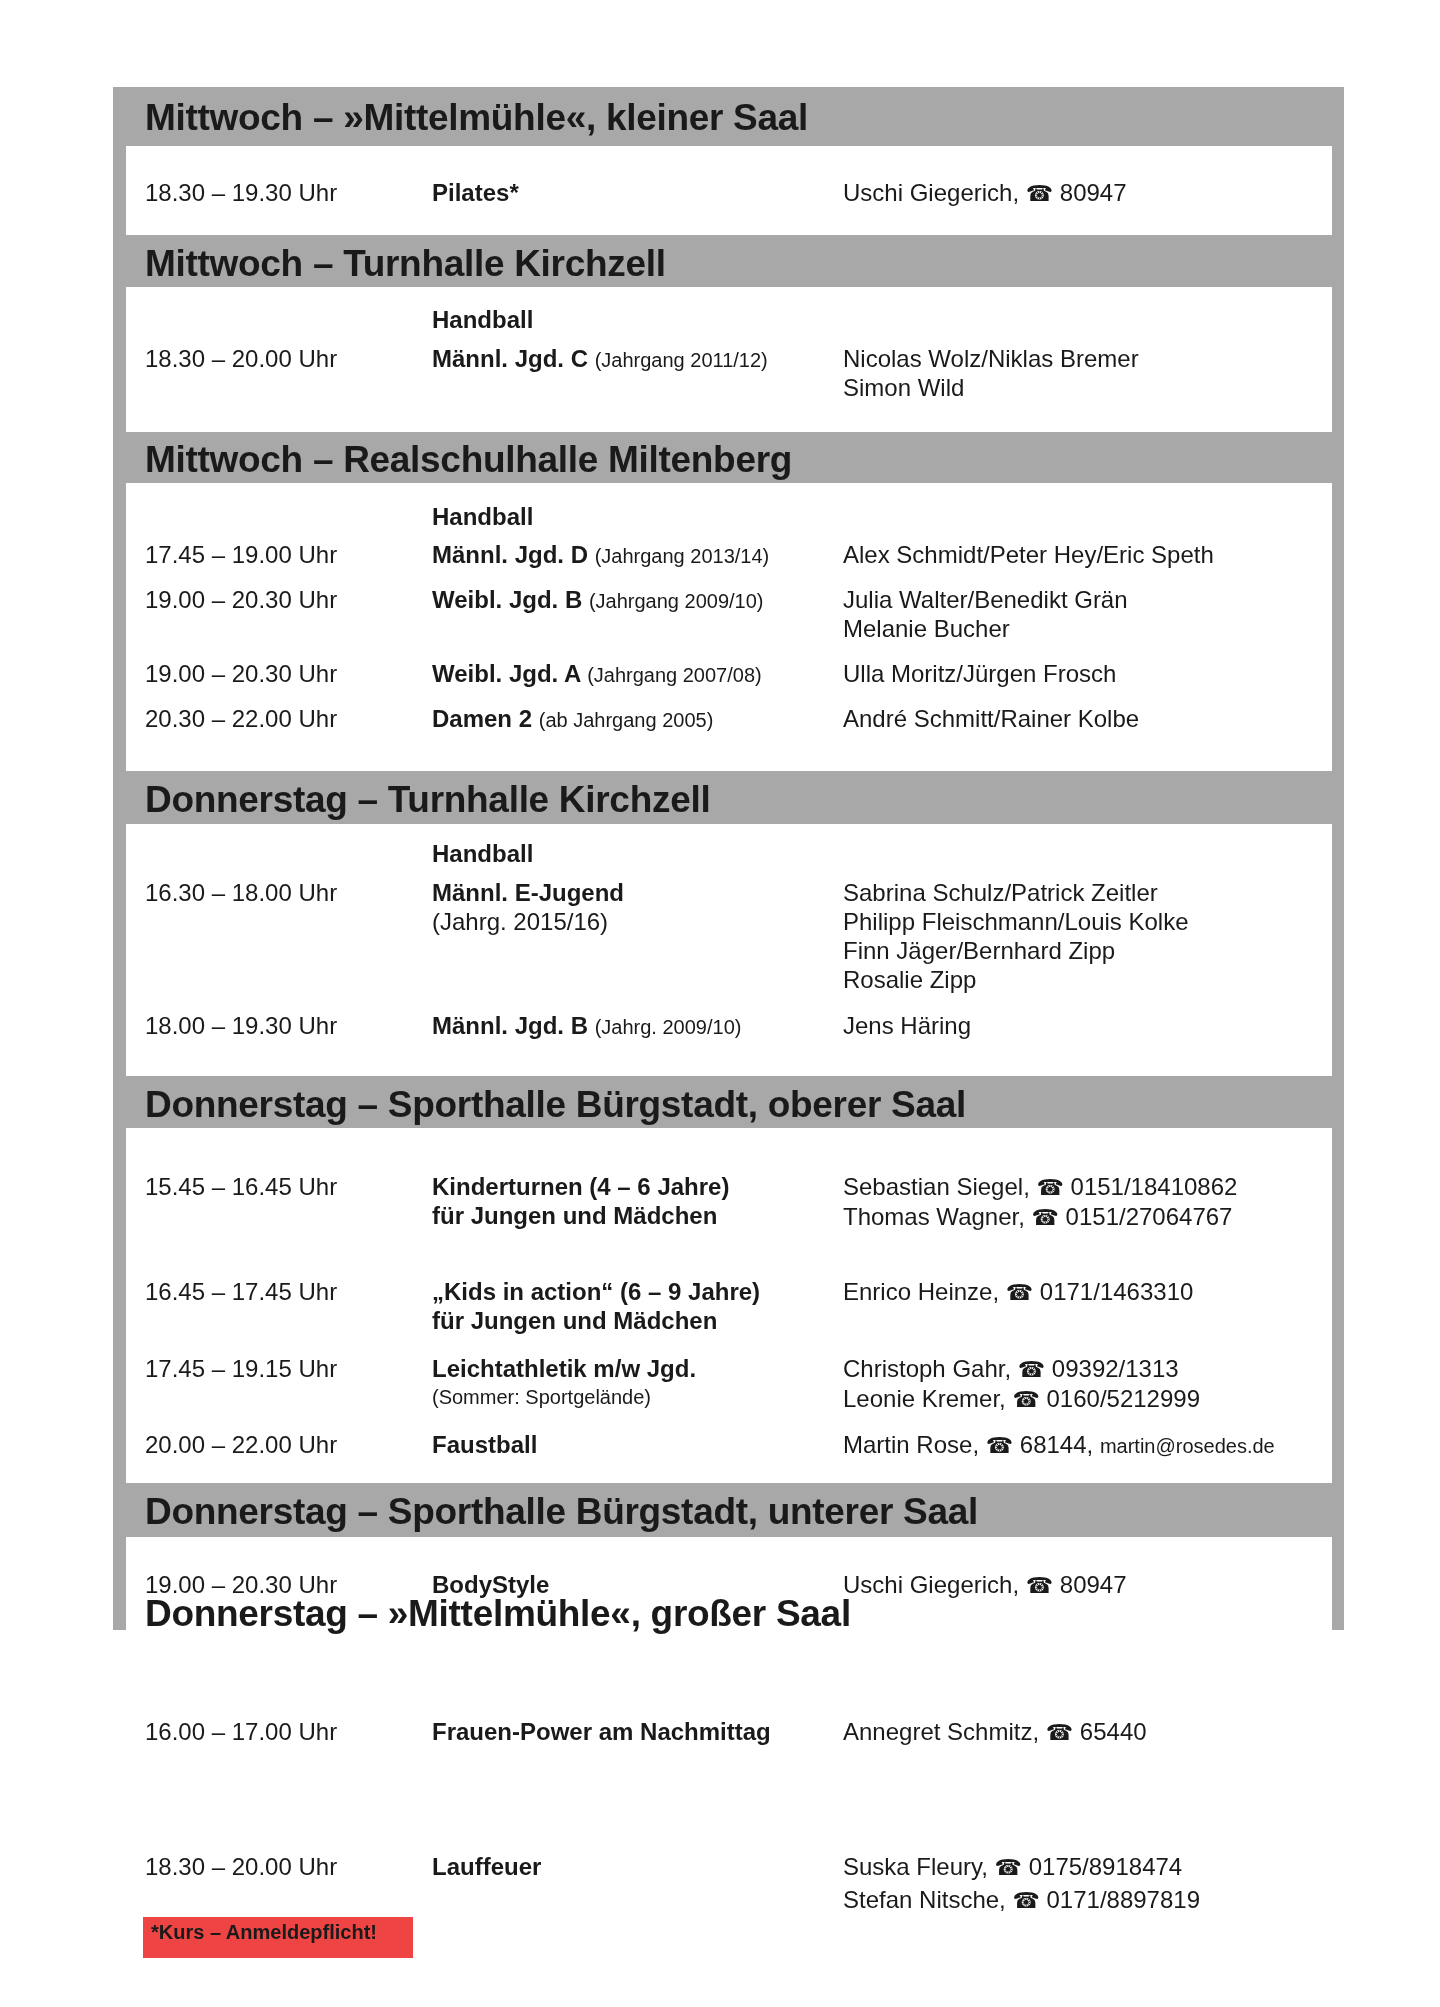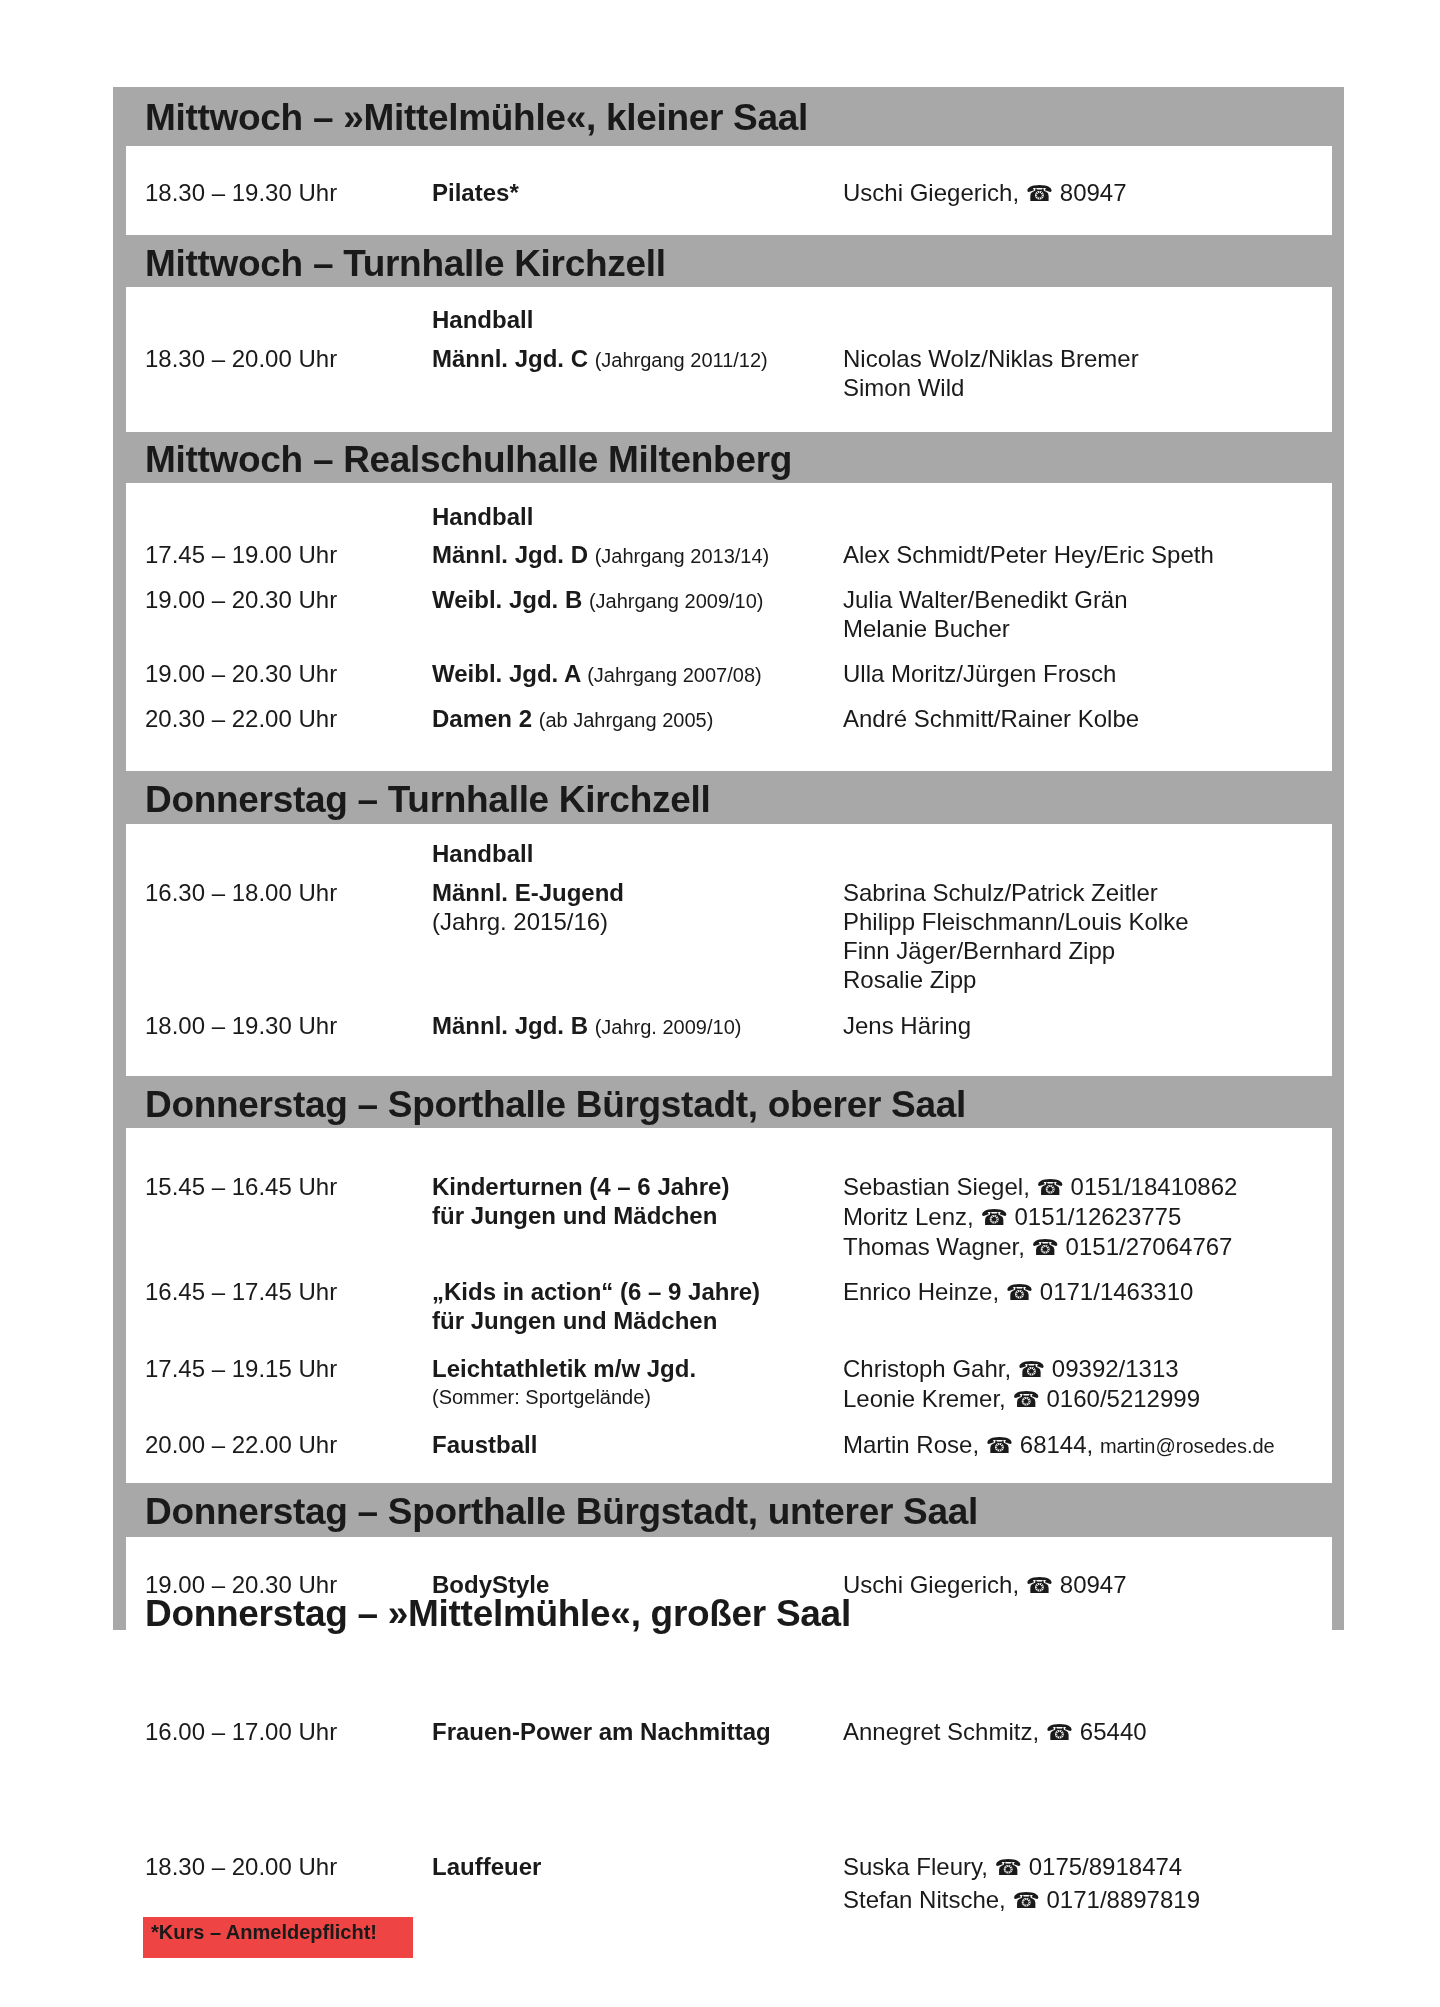--- a/index.html
+++ b/index.html
@@ -130,21 +130,20 @@
   <div class="section-header" style="top:999px">Donnerstag – Sporthalle Bürgstadt, oberer Saal</div>
   <div class="box" style="top:1041px;height:355px">
     <div class="row" style="top:44px">
       <span class="col-time">15.45 – 16.45 Uhr</span>
       <span class="col-act">
           <span class="bold-line">Kinderturnen (4 – 6 Jahre)</span>
           <span class="bold-line">für Jungen und Mädchen</span>
         </span>
       <span class="col-contact">
         <span class="line"><span>Sebastian Siegel,</span> <span class="phone-icon">☎</span> <span>0151/18410862</span></span>
-        <span class="line"><span>Moritz Lenz,</span> <span class="phone-icon">☎</span> <span>0151/12623775</span></span>
         <span class="line"><span>Thomas Wagner,</span> <span class="phone-icon">☎</span> <span>0151/27064767</span></span>
       </span>
     </div>
     <div class="row" style="top:149px">
       <span class="col-time">16.45 – 17.45 Uhr</span>
       <span class="col-act">
           <span class="bold-line">„Kids in action“ (6 – 9 Jahre)</span>
           <span class="bold-line">für Jungen und Mädchen</span>
         </span>
       <span class="col-contact">

